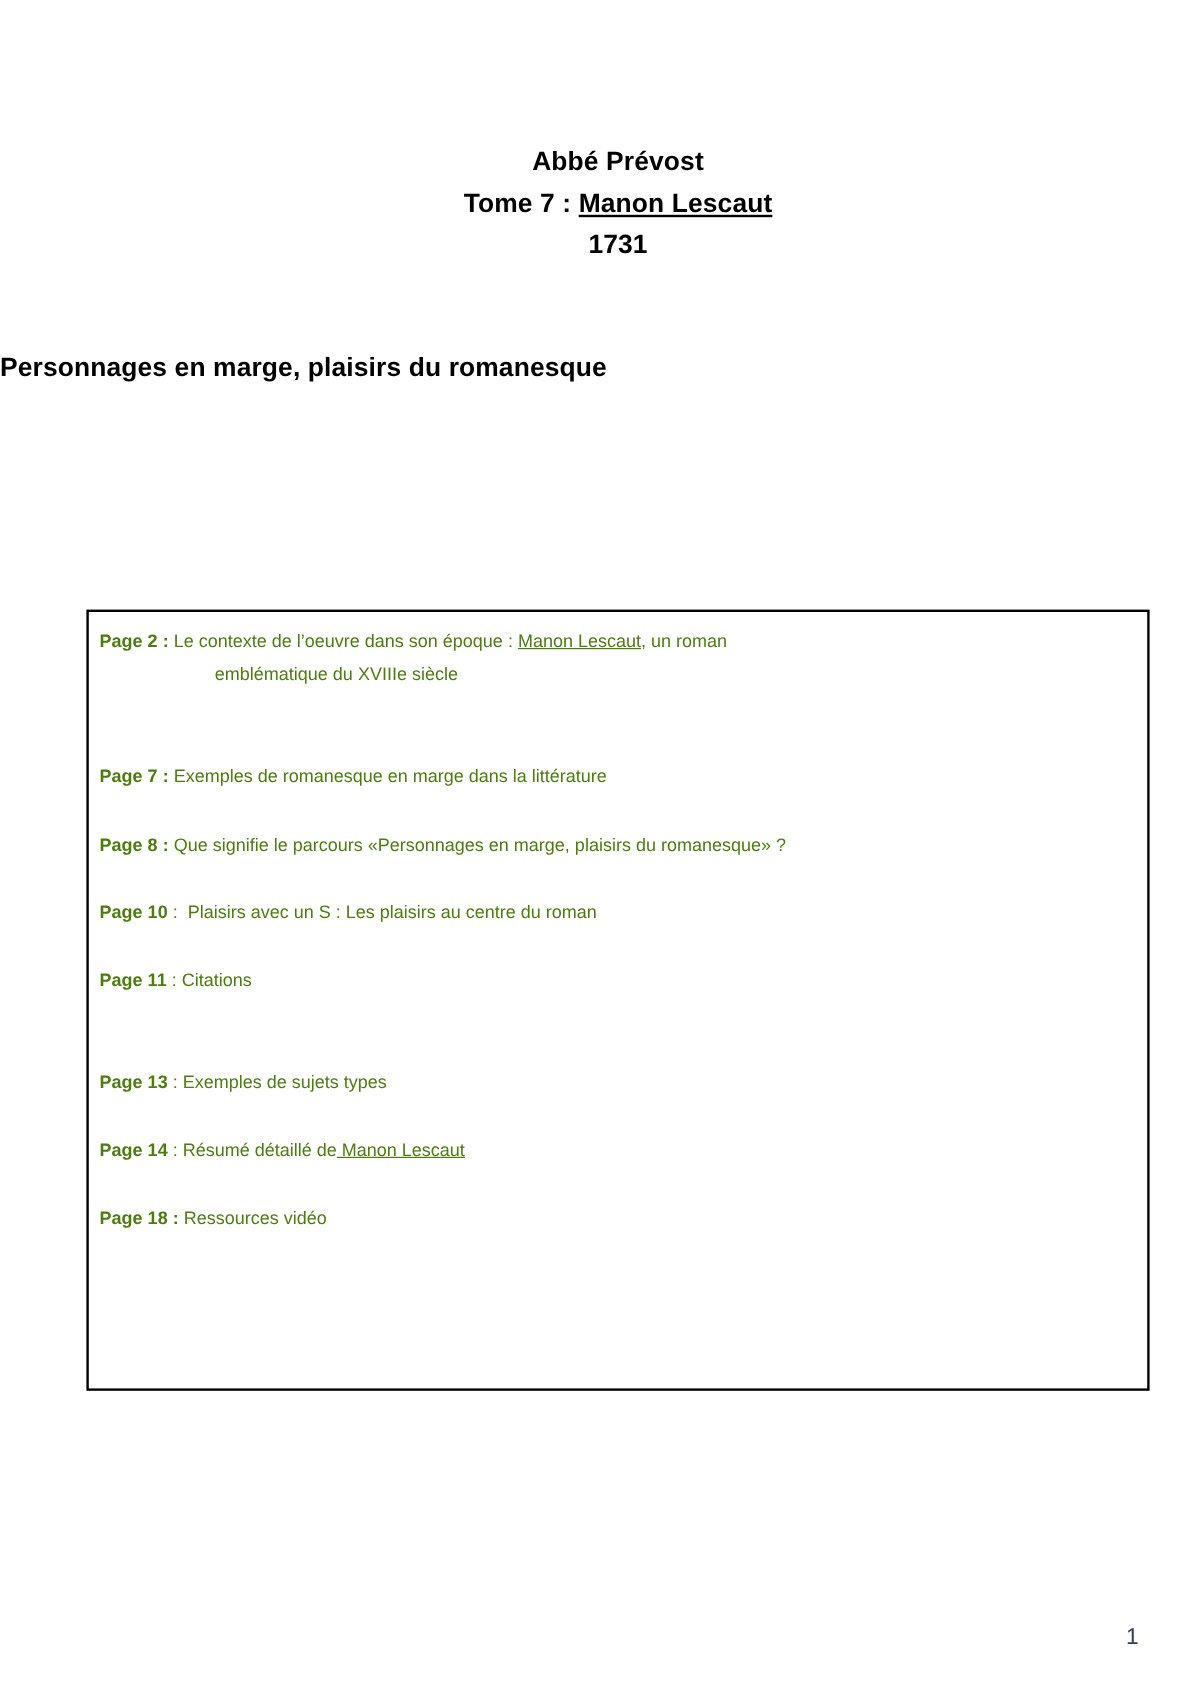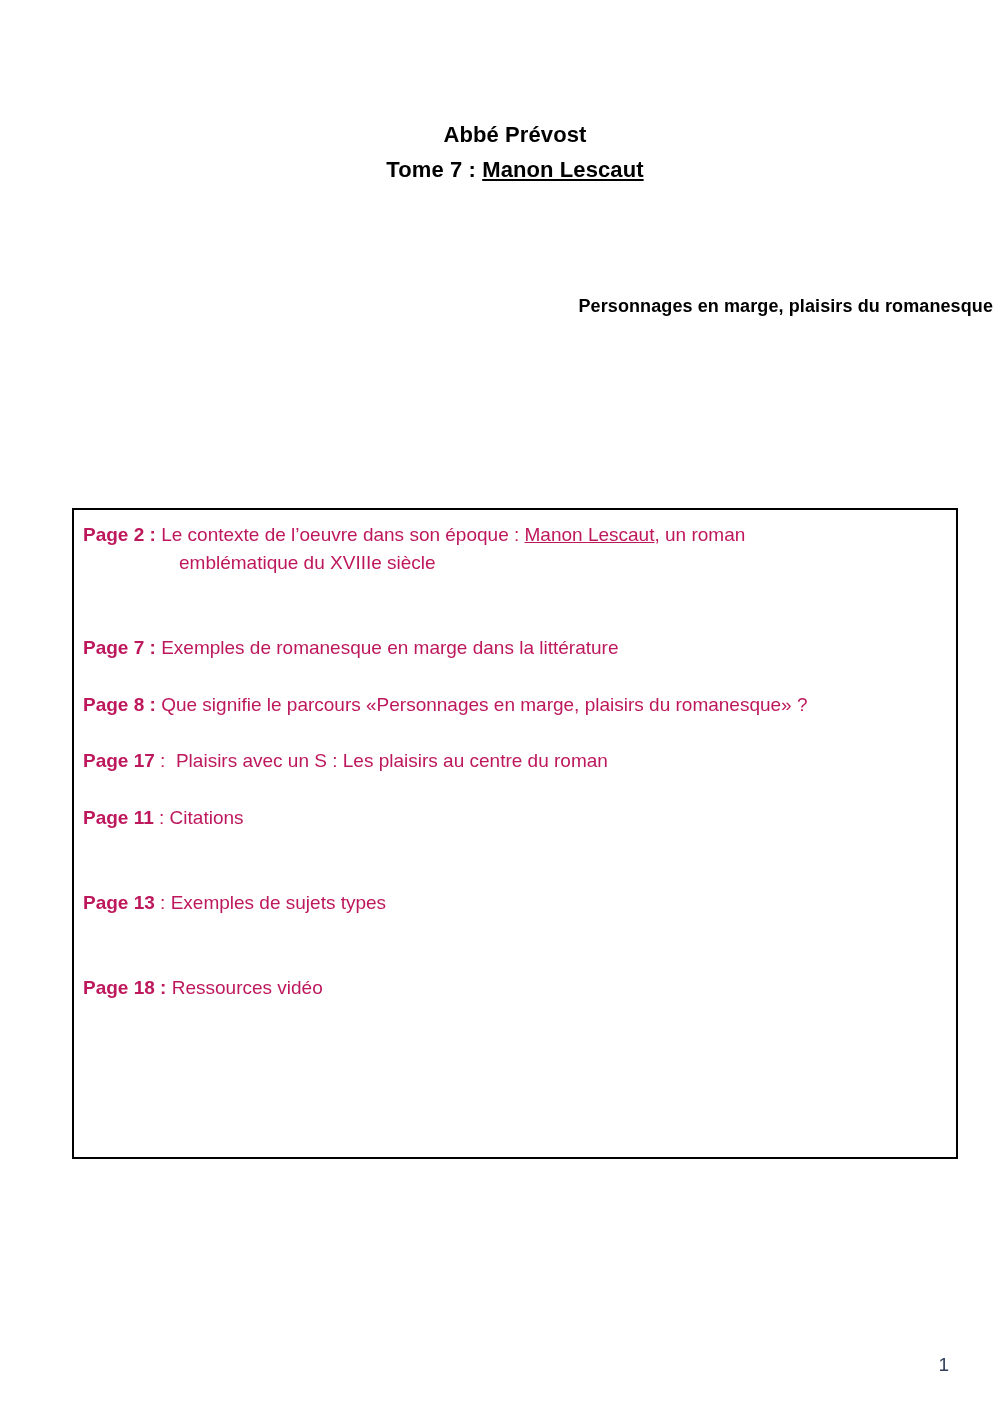--- a/index.html
+++ b/index.html
@@ -35,45 +35,45 @@
     white-space: pre;
     margin-left: 37px;
   }
   .u { text-decoration: underline; text-underline-offset: 2px; }
 
   .subtitle {
     position: absolute;
     left: 0;
     top: 291px;
     width: 993px;
-    text-align: right;
-    font-size: 18px;
+    text-align: left;
+    font-size: 22px;
     font-weight: bold;
     line-height: 30px;
     letter-spacing: 0.1px;
   }
 
   
   .toc-box {
     position: absolute;
     left: 72px;
     top: 508px;
     width: 886px;
     height: 651px;
     border: 2px solid #000000;
     box-sizing: border-box;
   }
   .toc-inner {
     padding: 11px 8px 0 9px;
   }
   .toc-line {
-    font-size: 19px;
+    font-size: 15px;
     line-height: 28.3px;
     white-space: pre-wrap;
-    color: #be185d;
+    color: #4d7c0f;
   }
   .toc-line b { font-weight: bold; }
   .toc-line .u { text-decoration: underline; text-underline-offset: 1px; }
   .toc-line.indented {
     padding-left: 96px;
   }
   .toc-gap {
     height: 28.3px;
   }
 
@@ -88,41 +88,43 @@
   }
 </style>
 </head>
 <body>
 
 <div class="page">
 
   <div class="title-block">
     <div class="title-line">Abbé Prévost</div>
     <div class="title-line"><span>Tome 7 : </span><span class="u">Manon Lescaut</span></div>
+    <div class="title-line">1731</div>
   </div>
 
   <div class="subtitle">Personnages en marge, plaisirs du romanesque</div>
 
   <div class="toc-box">
     <div class="toc-inner" id="toc-inner">
         <div class="toc-line"><b>Page 2 :</b><span> Le contexte de l’oeuvre dans son époque : </span><span class="u">Manon Lescaut</span><span>, un roman</span></div>
         <div class="toc-line indented">emblématique du XVIIIe siècle</div>
         <div class="toc-gap"></div>
         <div class="toc-gap"></div>
         <div class="toc-line"><b>Page 7 :</b><span> Exemples de romanesque en marge dans la littérature</span></div>
         <div class="toc-gap"></div>
         <div class="toc-line"><b>Page 8 :</b><span> Que signifie le parcours «Personnages en marge, plaisirs du romanesque» ?</span></div>
         <div class="toc-gap"></div>
-        <div class="toc-line"><b>Page 17</b><span> :  Plaisirs avec un S : Les plaisirs au centre du roman</span></div>
+        <div class="toc-line"><b>Page 10</b><span> :  Plaisirs avec un S : Les plaisirs au centre du roman</span></div>
         <div class="toc-gap"></div>
         <div class="toc-line"><b>Page 11</b><span> : Citations</span></div>
         <div class="toc-gap"></div>
         <div class="toc-gap"></div>
         <div class="toc-line"><b>Page 13</b><span> : Exemples de sujets types</span></div>
         <div class="toc-gap"></div>
+        <div class="toc-line"><b>Page 14</b><span> : Résumé détaillé de</span><span class="u"> Manon Lescaut</span></div>
         <div class="toc-gap"></div>
         <div class="toc-line"><b>Page 18 :</b><span> Ressources vidéo</span></div>
       </div>
   </div>
 
   <div class="page-number">1</div>
 
 </div>
 
 </body></html>

